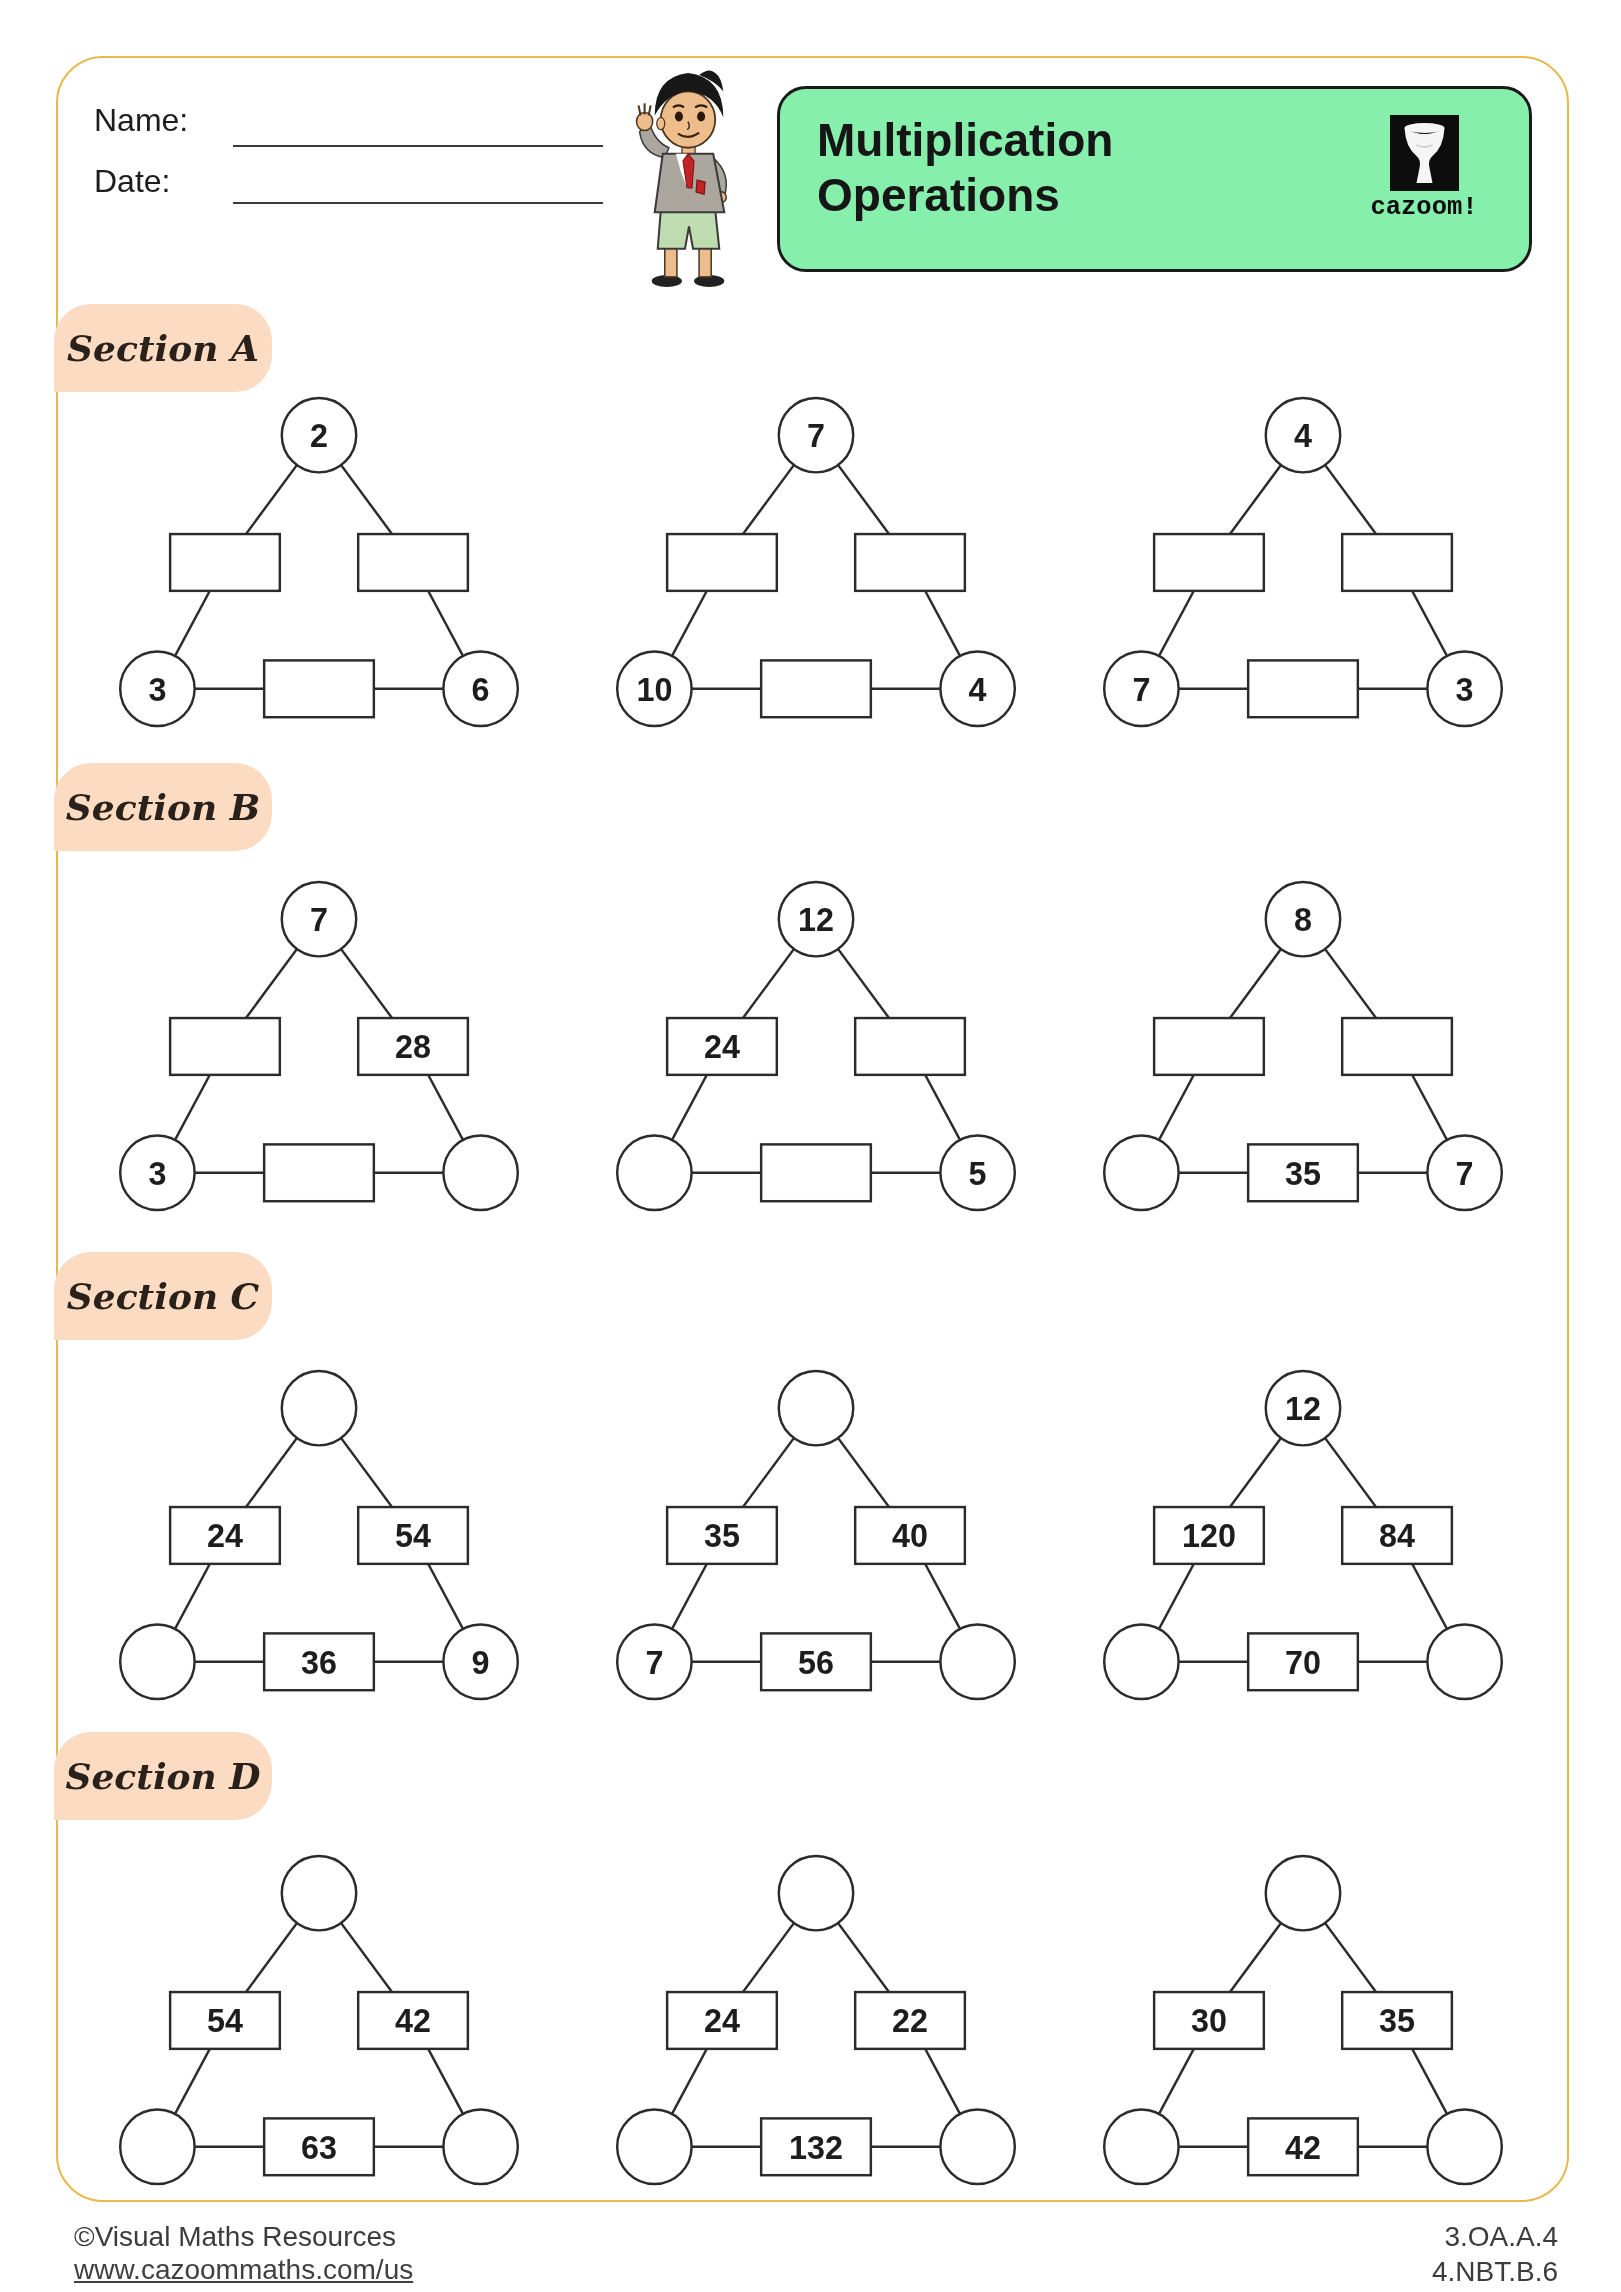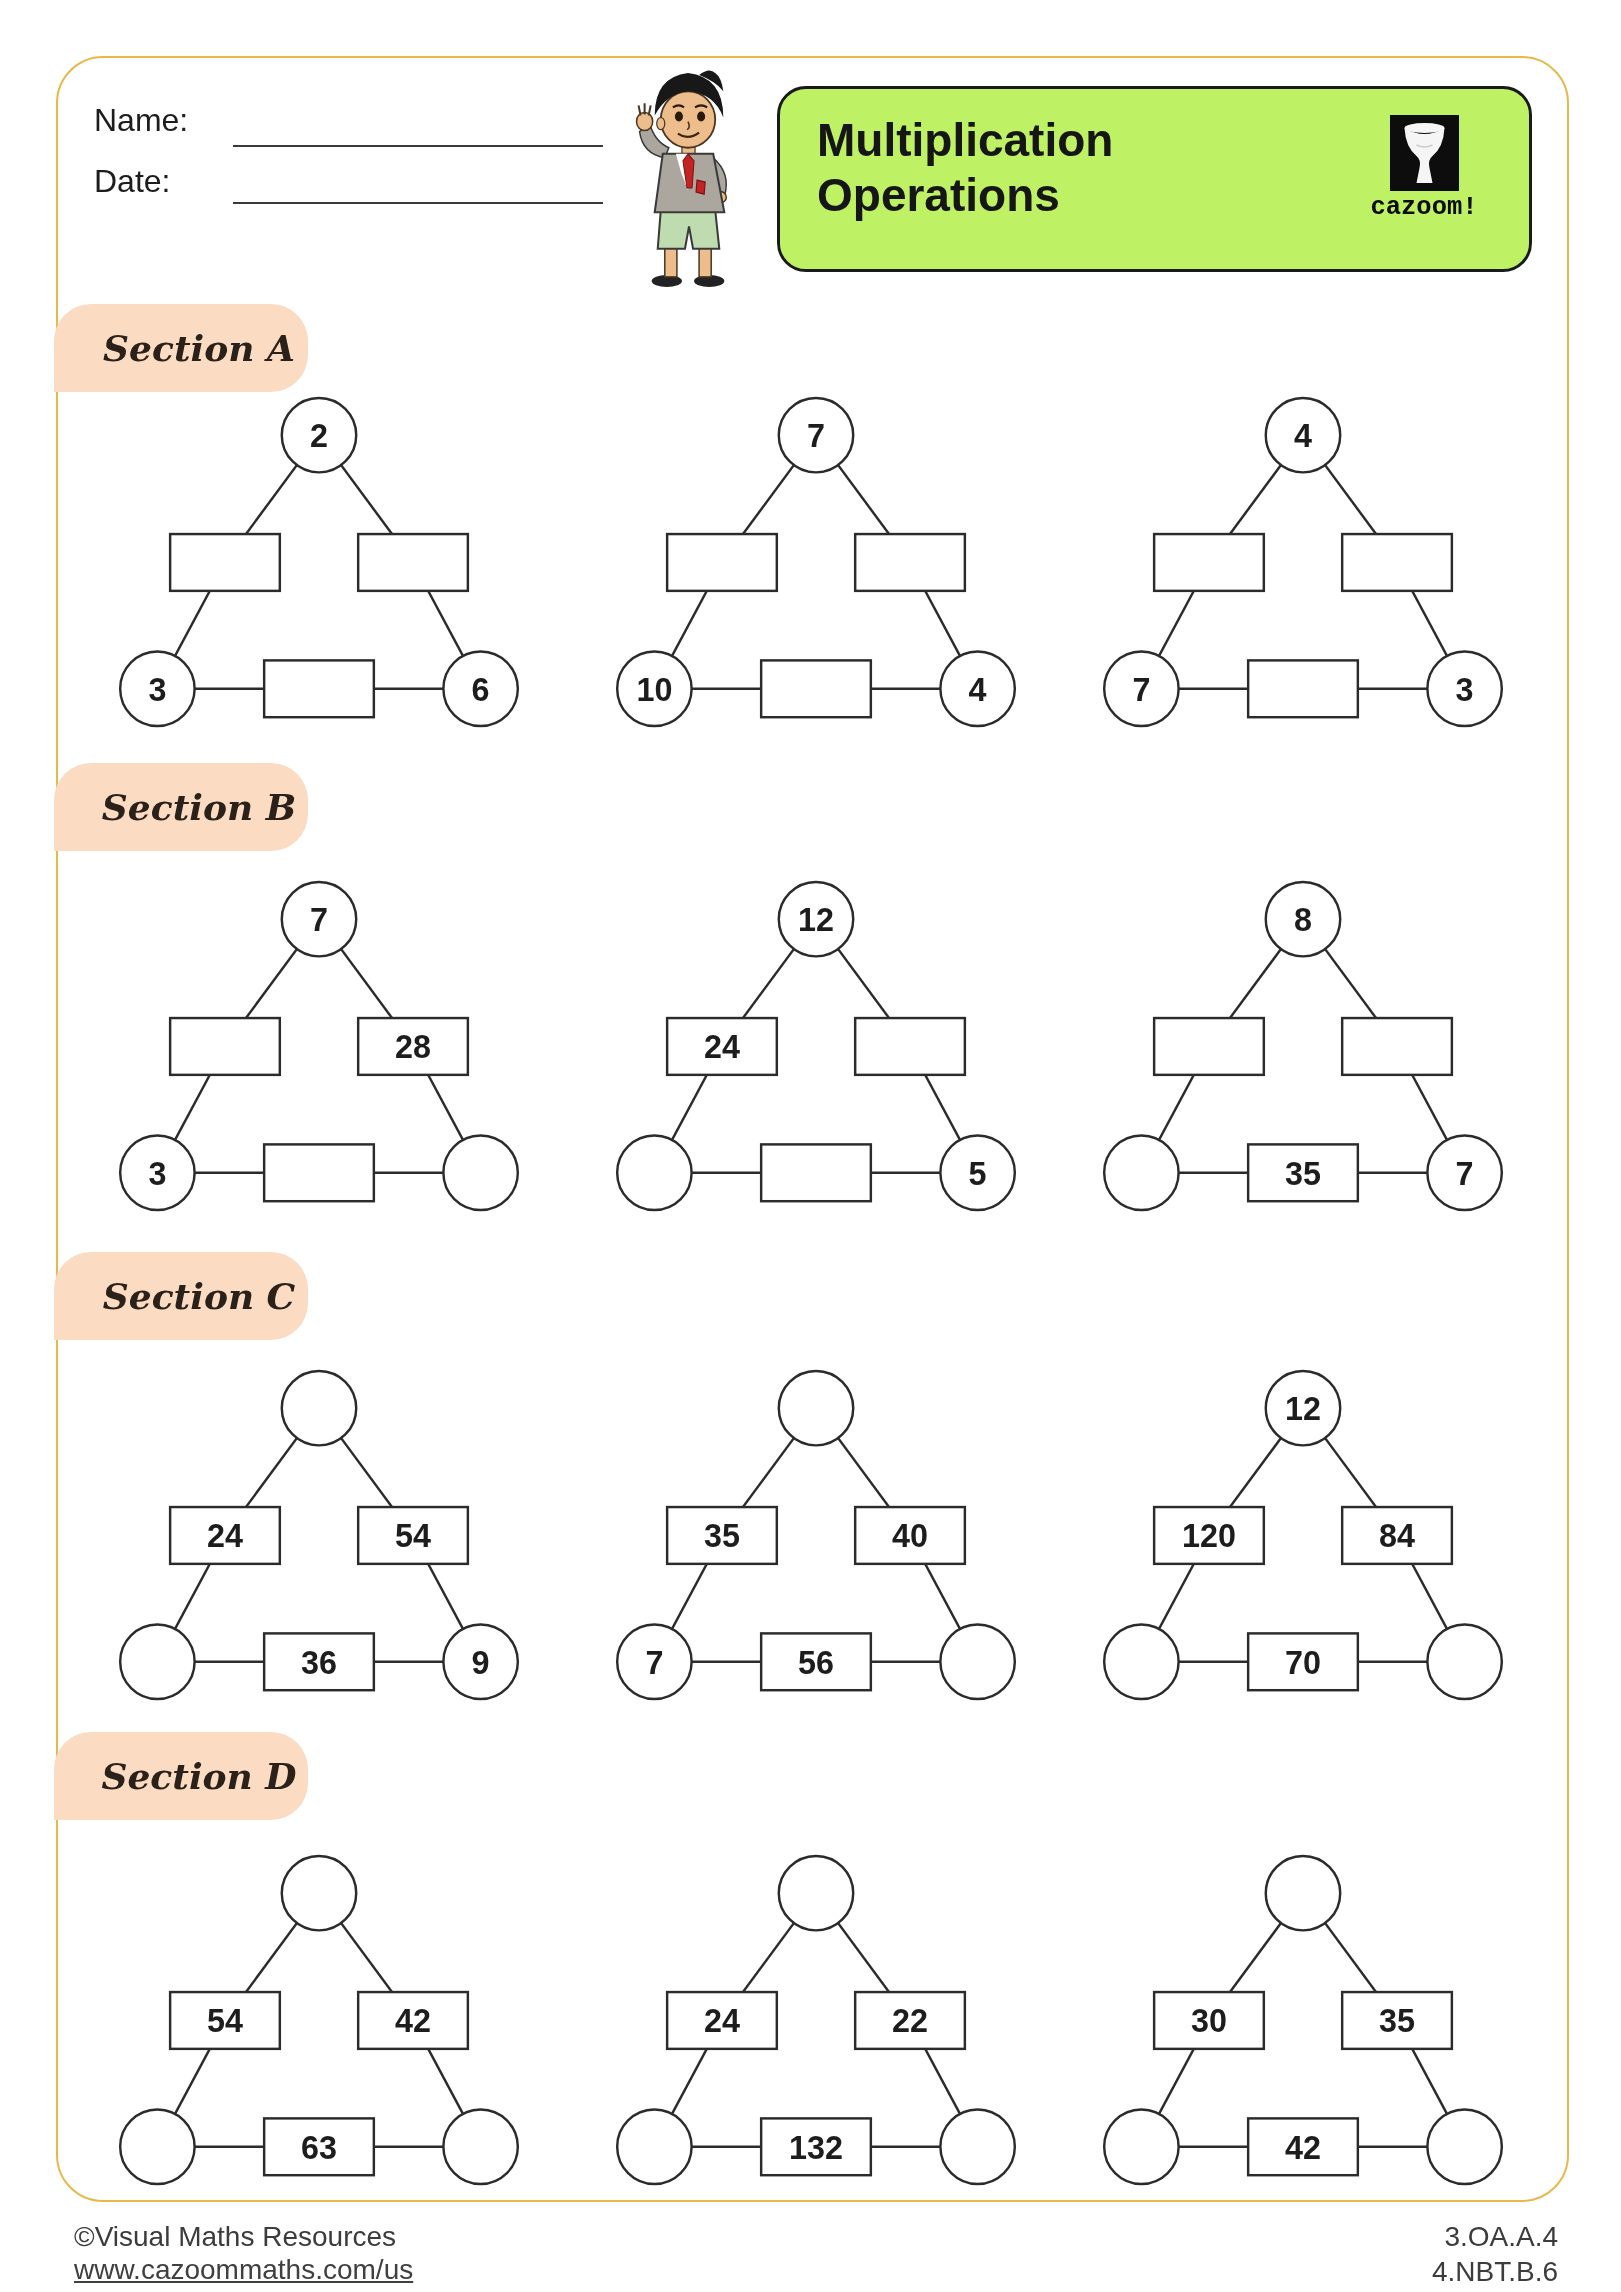--- a/index.html
+++ b/index.html
@@ -3,29 +3,29 @@
 <meta charset="utf-8">
 <style>
   html,body{margin:0;padding:0;background:#ffffff;}
   body{width:1621px;height:2293px;position:relative;font-family:"Liberation Sans",sans-serif;color:#1d1d1d;}
   .abs{position:absolute;}
   
   #frame{left:56px;top:56px;width:1509px;height:2142px;border:2.9px solid #E8B84B;border-radius:47px;}
   
   .fieldlabel{font-weight:normal;font-size:32px;text-align:right;}
   .writeline{border-bottom:2.5px solid #3a3a3a;height:0;}
-  #titlebox{left:777px;top:86px;width:755px;height:186px;background:#bef264;border:3.4px solid #1a1a1a;border-radius:29px;box-sizing:border-box;}
+  #titlebox{left:777px;top:86px;width:755px;height:186px;background:#86efac;border:3.4px solid #1a1a1a;border-radius:29px;box-sizing:border-box;}
   #titletext{left:37px;top:23.5px;font-weight:bold;font-size:46px;line-height:55px;letter-spacing:0px;position:absolute;color:#161616;}
   #logo{right:51px;top:25.5px;width:108px;position:absolute;text-align:center;}
   #logo .sq{width:69px;height:76px;background:#0d0d0d;margin:0 auto;display:block;}
   #logo .wordmark{font-family:Liberation Mono, monospace;font-weight:bold;font-size:25.5px;color:#0d0d0d;margin-top:2px;}
   
   .seclabel{left:54px;width:218px;height:88px;background:#FBDCC2;border-radius:37px 37px 37px 0;
             display:flex;align-items:center;justify-content:center;
-            font-family:"DejaVu Serif",serif;font-style:italic;font-weight:bold;font-size:36px;color:#2b211b;padding-left:36px;}
+            font-family:"DejaVu Serif",serif;font-style:italic;font-weight:bold;font-size:36px;color:#2b211b;}
   
   .arith{position:absolute;width:412px;height:333px;overflow:visible;}
   .arith line{stroke:#2b2b2b;stroke-width:2.5;}
   .arith circle,.arith rect{fill:#ffffff;stroke:#2b2b2b;stroke-width:2.5;}
   .arith text{font-family:"Liberation Sans",sans-serif;font-weight:bold;font-size:33px;fill:#1d1d1d;text-anchor:middle;}
   
   .foot{font-size:28px;color:#3c3c3c;}
   #footlink{color:#404040;}
   #footcenter{left:470px;top:2219px;width:745px;text-align:center;line-height:35px;}
   #footright{left:1215px;top:2219px;width:343px;text-align:right;line-height:35px;}

